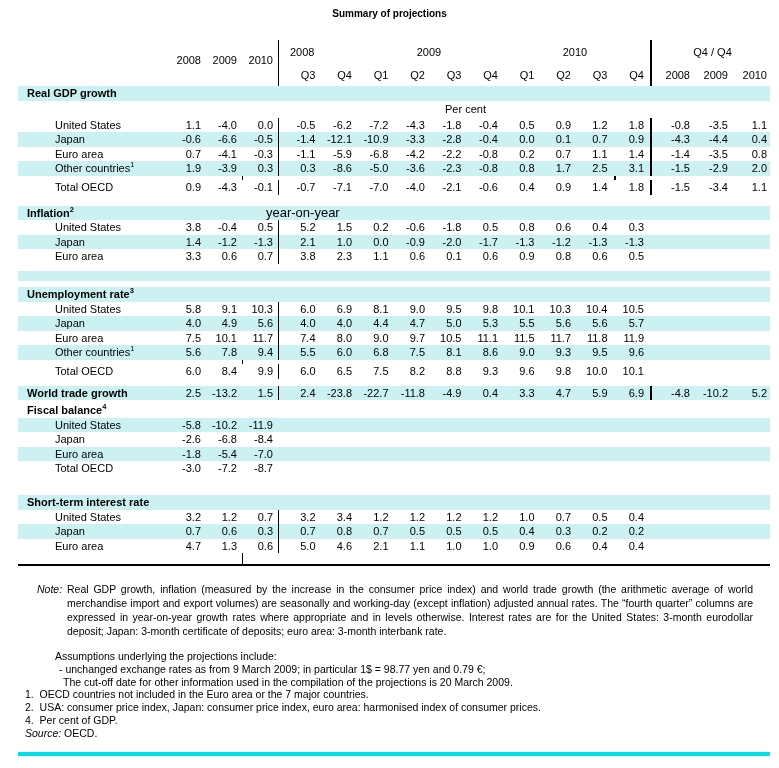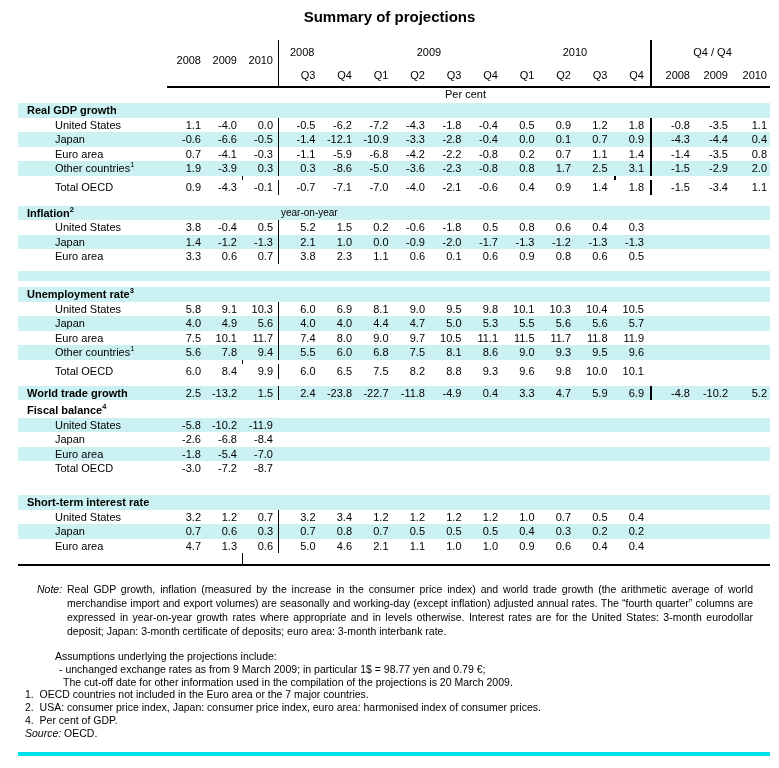--- a/index.html
+++ b/index.html
@@ -1,39 +1,39 @@
 <!DOCTYPE html>
 <html><head>
 <meta charset="utf-8">
 <style>
   html,body{margin:0;padding:0;background:#fff;}
   #app{position:relative;width:779px;height:768px;background:#ffffff;
        font-family:"Liberation Sans","DejaVu Sans",sans-serif;color:#000;overflow:hidden;}
   .title{position:absolute;top:8px;left:0;width:779px;text-align:center;
-         font-size:15px;font-weight:bold;}
+         font-size:10px;font-weight:bold;}
   #table-wrap{position:absolute;top:40px;left:18px;width:752px;}
   :root{--cols:149px 36px 36px 36px 8px repeat(10,36.5px) 7px 38px 38px 39px;}
   #thead{display:grid;grid-template-columns:var(--cols);grid-template-rows:24px 22px;
          font-size:11px;position:relative;}
   #thead .hc{white-space:nowrap;}
   .hrule{position:absolute;top:46px;left:149px;width:603px;height:2px;background:#000;}
   .row{display:grid;grid-template-columns:var(--cols);height:14.6px;line-height:14.6px;
        font-size:11px;position:relative;}
   .cyan{background:#ccf1f3;}
   .c{text-align:right;padding-right:4px;white-space:nowrap;}
   .a{padding-right:2px;}
   .f{padding-right:3px;}
   .lbl{padding-left:37px;white-space:nowrap;}
   .hdr-lbl{padding-left:9px;font-weight:bold;white-space:nowrap;}
   .sep,.sep2{position:relative;}
   .vl::after{content:"";position:absolute;left:3px;top:0;bottom:0;width:1px;background:#000;}
   .vl2::after{content:"";position:absolute;left:2px;top:0;bottom:0;width:2px;background:#000;}
   sup{font-size:7.5px;line-height:0;}
   .unit{grid-column:6/16;text-align:center;}
-  .yoy{position:absolute;left:263px;top:0;font-weight:normal;font-size:10px;}
+  .yoy{position:absolute;left:248px;top:0;font-weight:normal;font-size:13px;}
   .grp-l{text-align:left;padding-left:7px;align-self:center;}
   .grp-c{text-align:center;align-self:center;}
   .qlab{text-align:right;padding-right:4px;align-self:center;}
   .flab{text-align:right;padding-right:3px;align-self:center;}
   .ann{grid-row:1/3;text-align:right;padding-right:2px;align-self:center;padding-bottom:6px;}
   .botrule{width:752px;height:1.5px;background:#000;}
   #notes{position:absolute;top:570px;left:25px;width:740px;font-size:10.5px;}
   .notep{margin:12px;line-height:14px;padding-left:30px;text-indent:-30px;text-align:justify;}
   .nline{line-height:12.8px;white-space:pre-wrap;}
   .ind1{padding-left:30px;}
@@ -69,44 +69,44 @@
         <div class="hc qlab" style="grid-area: 2 / 12;">Q1</div>
         <div class="hc qlab" style="grid-area: 2 / 13;">Q2</div>
         <div class="hc qlab" style="grid-area: 2 / 14;">Q3</div>
         <div class="hc qlab" style="grid-area: 2 / 15;">Q4</div>
         <div class="hc flab" style="grid-area: 2 / 17;">2008</div>
         <div class="hc flab" style="grid-area: 2 / 18;">2009</div>
         <div class="hc flab" style="grid-area: 2 / 19;">2010</div>
       </div>
     <div class="hrule"></div>
     <div id="rows">
+        <div class="row cyan">
+          <div class="hdr-lbl">Real GDP growth</div>
+          <div class="c a"></div>
+          <div class="c a"></div>
+          <div class="c a"></div>
+          <div class="sep"></div>
+          <div class="c"></div>
+          <div class="c"></div>
+          <div class="c"></div>
+          <div class="c"></div>
+          <div class="c"></div>
+          <div class="c"></div>
+          <div class="c"></div>
+          <div class="c"></div>
+          <div class="c"></div>
+          <div class="c"></div>
+          <div class="sep2"></div>
+          <div class="c f"></div>
+          <div class="c f"></div>
+          <div class="c f"></div>
+        </div>
         <div class="row" style="height: 17px; line-height: 17px;">
           <div class="lbl"></div>
           <div class="unit" style="grid-column: 6 / 16;">Per cent</div>
-        </div>
-        <div class="row cyan">
-          <div class="hdr-lbl">Real GDP growth</div>
-          <div class="c a"></div>
-          <div class="c a"></div>
-          <div class="c a"></div>
-          <div class="sep"></div>
-          <div class="c"></div>
-          <div class="c"></div>
-          <div class="c"></div>
-          <div class="c"></div>
-          <div class="c"></div>
-          <div class="c"></div>
-          <div class="c"></div>
-          <div class="c"></div>
-          <div class="c"></div>
-          <div class="c"></div>
-          <div class="sep2"></div>
-          <div class="c f"></div>
-          <div class="c f"></div>
-          <div class="c f"></div>
         </div>
         <div class="row">
           <div class="lbl">United States</div>
           <div class="c a">1.1</div>
           <div class="c a">-4.0</div>
           <div class="c a">0.0</div>
           <div class="sep vl"></div>
           <div class="c">-0.5</div>
           <div class="c">-6.2</div>
           <div class="c">-7.2</div>

